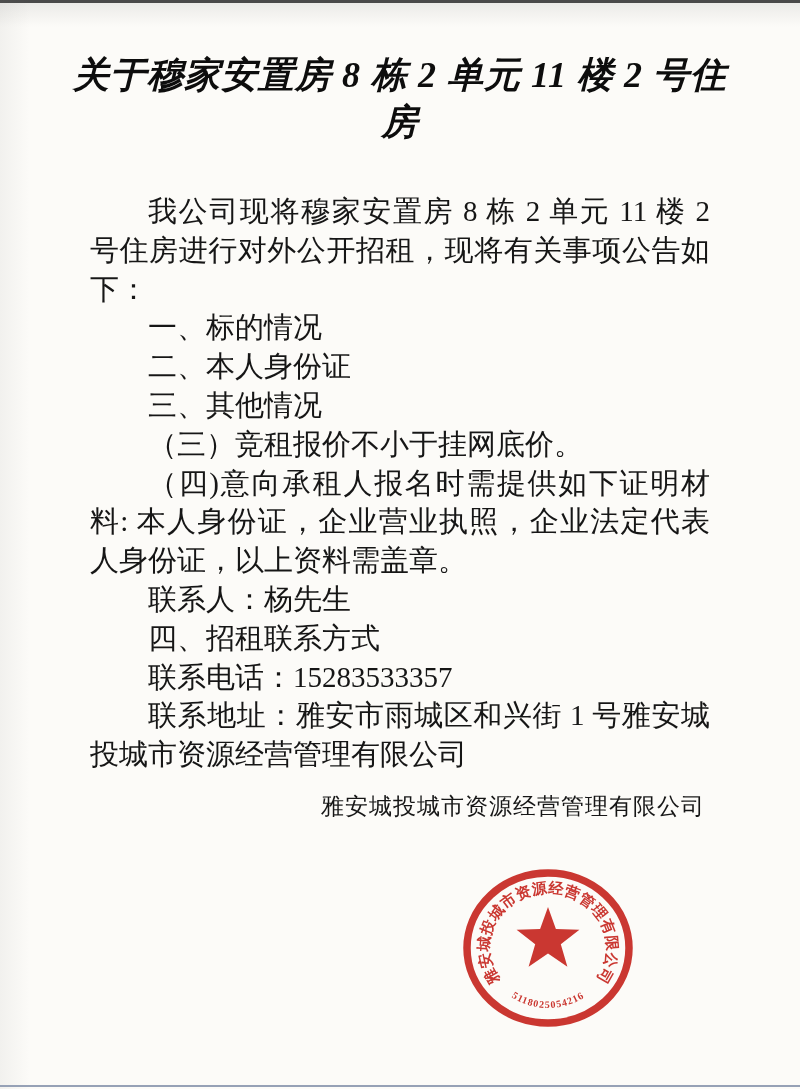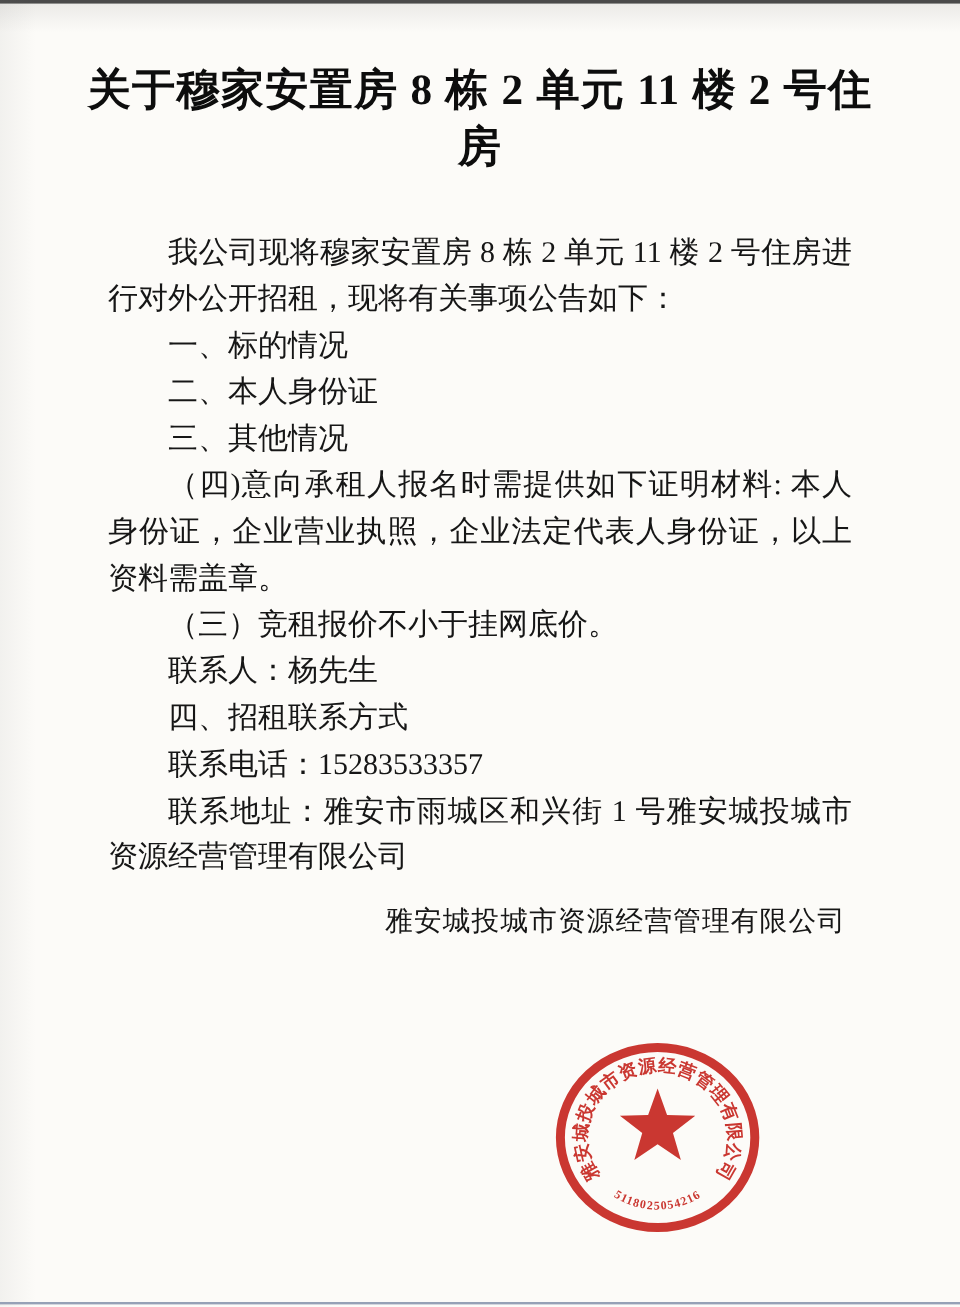--- a/index.html
+++ b/index.html
@@ -32,25 +32,26 @@
   }
 
   .doc-title {
     margin: 52px 70px 0;
     text-align: center;
     font-size: 36px;
     font-weight: bold;
     line-height: 47px;
     letter-spacing: 1px;
     color: #0d0d0d;
+    font-style: italic;
   }
 
   .doc-body {
     margin: 46px 90px 0;
-    font-size: 25px;
+    font-size: 29px;
     line-height: 38.8px;
   }
   .para {
     margin: 0;
     text-indent: 2em;
     text-align: justify;
     text-align-last: left;
     word-break: break-all;
   }
 
@@ -91,22 +92,22 @@
 
 <h1 class="doc-title">
   <div>关于穆家安置房 8 栋 2 单元 11 楼 2 号住房</div>
 </h1>
 
 <div class="doc-body">
   <p class="para">我公司现将穆家安置房 8 栋 2 单元 11 楼 2 号住房进行对外公开招租，现将有关事项公告如下：</p>
   <p class="para">一、标的情况</p>
   <p class="para">二、本人身份证</p>
   <p class="para">三、其他情况</p>
+  <p class="para">（三）竞租报价不小于挂网底价。</p>
   <p class="para">（四)意向承租人报名时需提供如下证明材料: 本人身份证，企业营业执照，企业法定代表人身份证，以上资料需盖章。</p>
-  <p class="para">（三）竞租报价不小于挂网底价。</p>
   <p class="para">联系人：杨先生</p>
   <p class="para">四、招租联系方式</p>
   <p class="para">联系电话：15283533357</p>
   <p class="para">联系地址：雅安市雨城区和兴街 1 号雅安城投城市资源经营管理有限公司</p>
 </div>
 
 <div class="signature">
   <div class="sig-company">雅安城投城市资源经营管理有限公司</div>
 
 </div>

